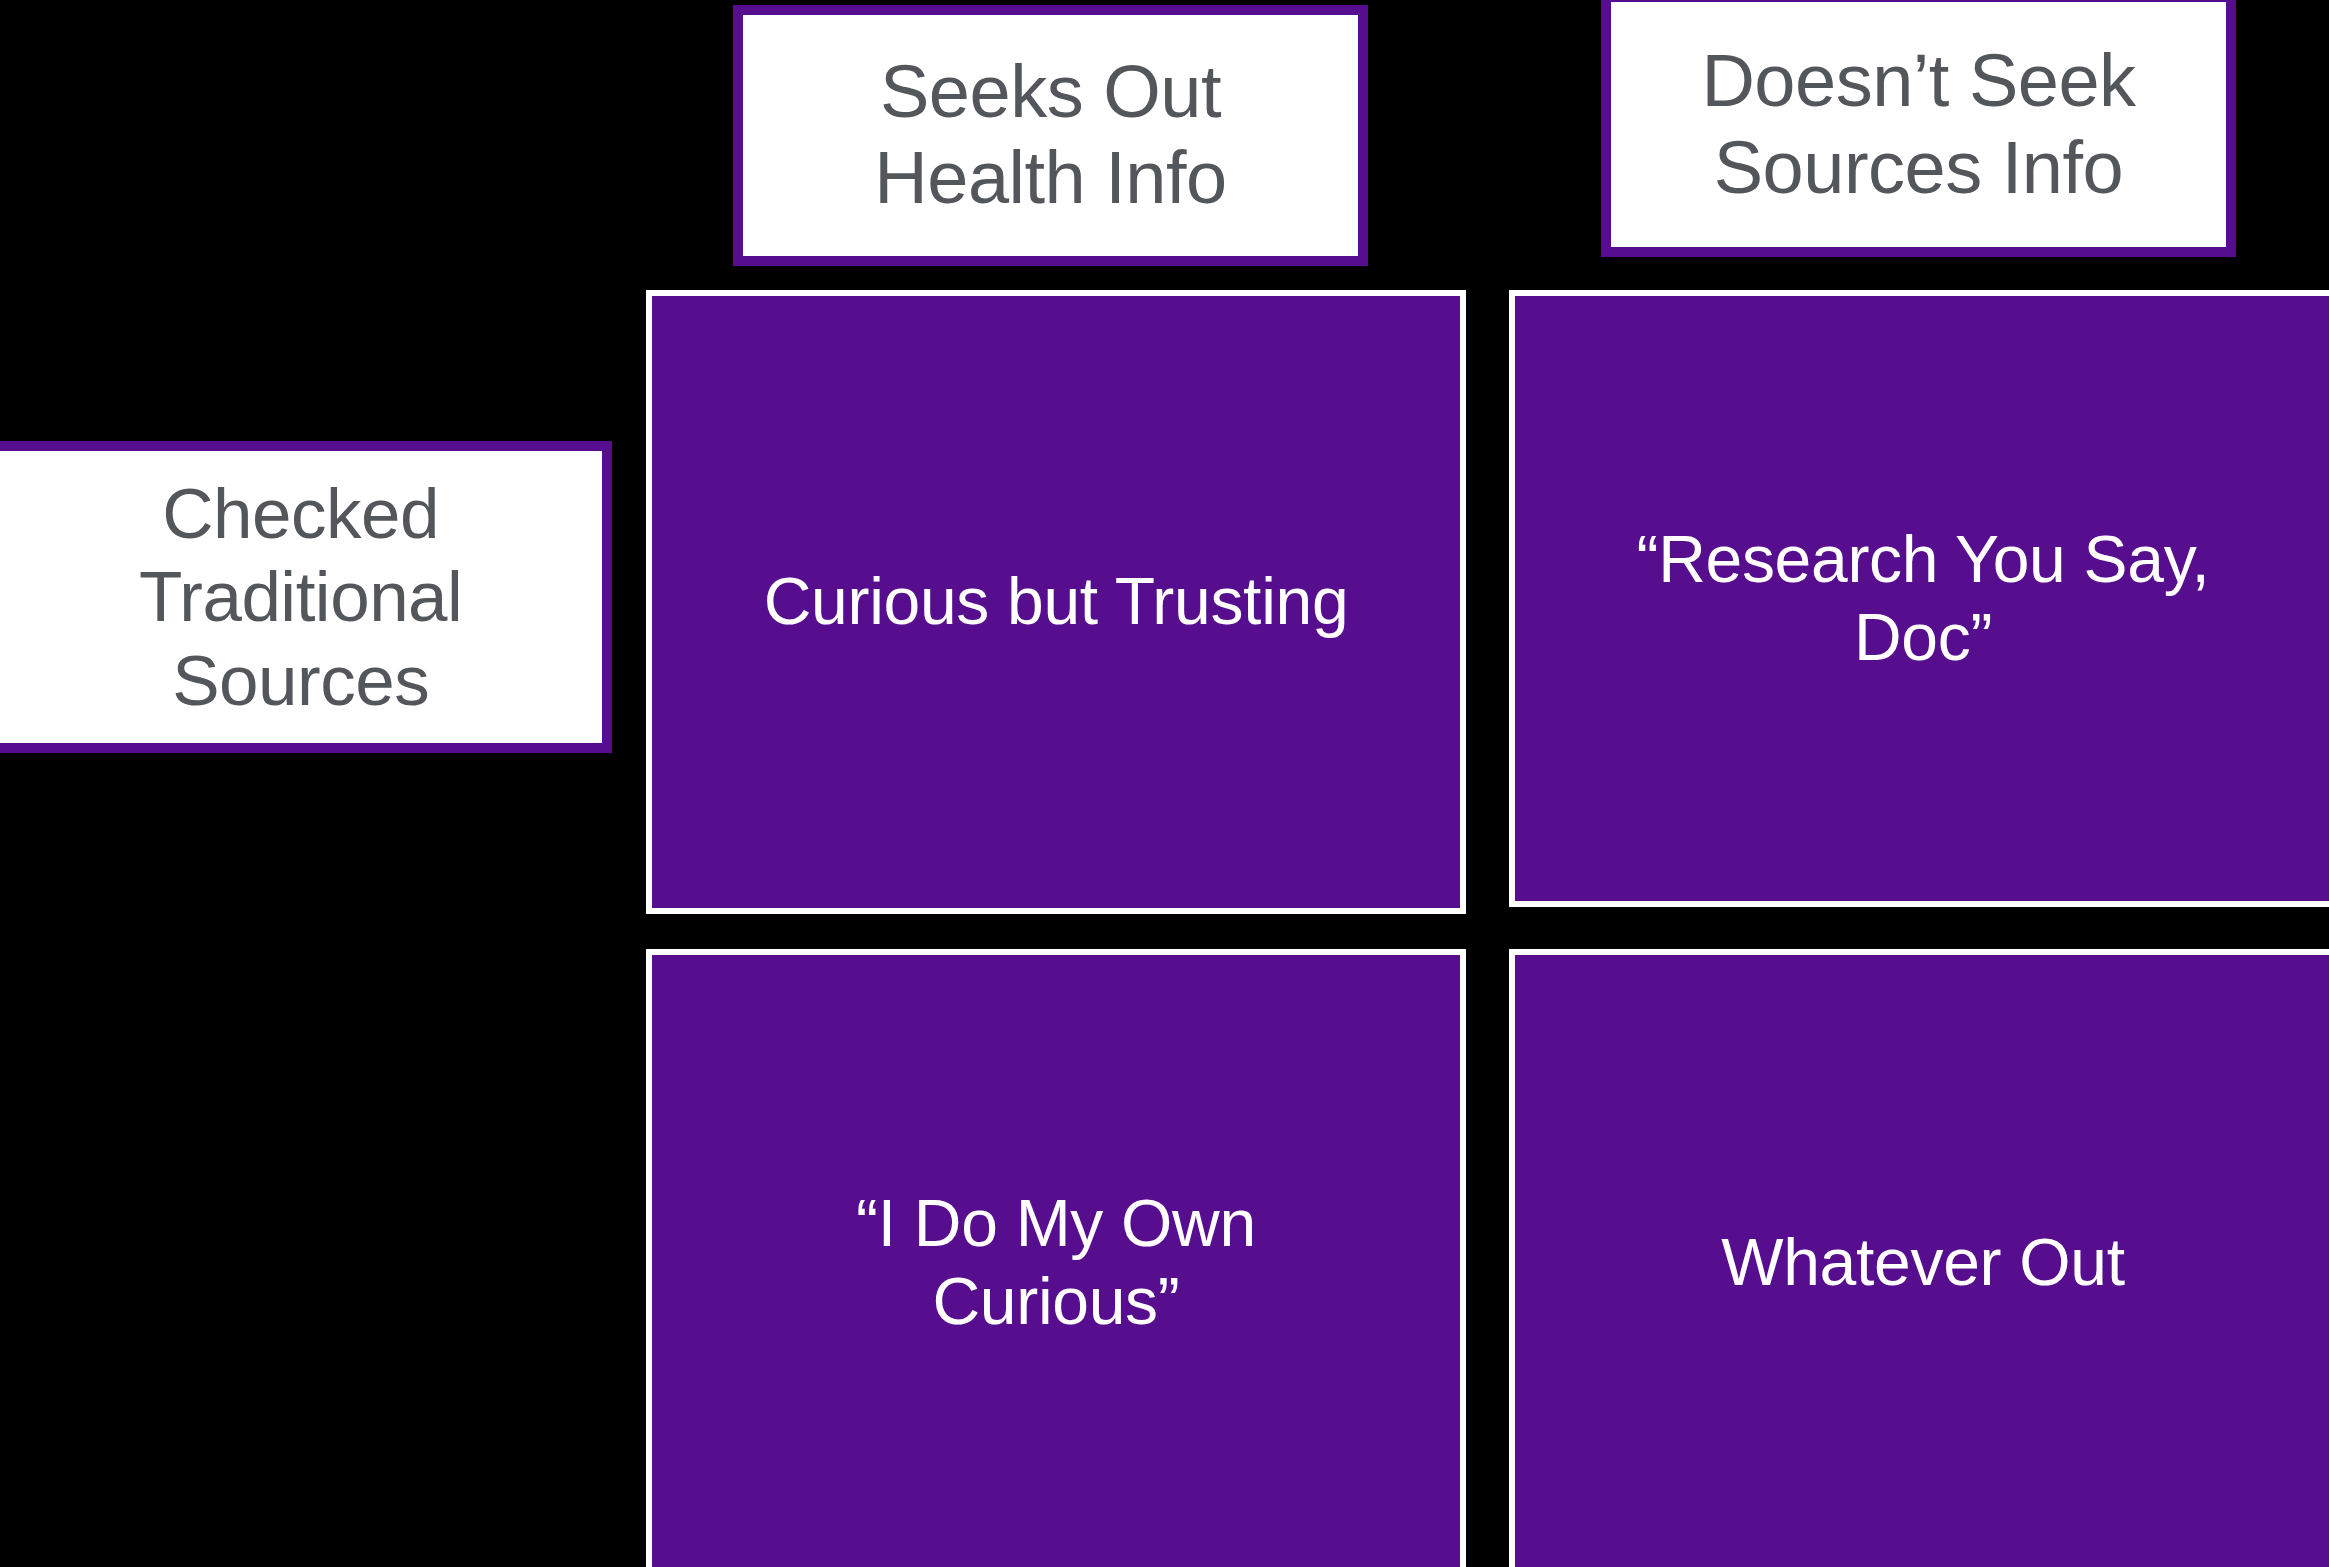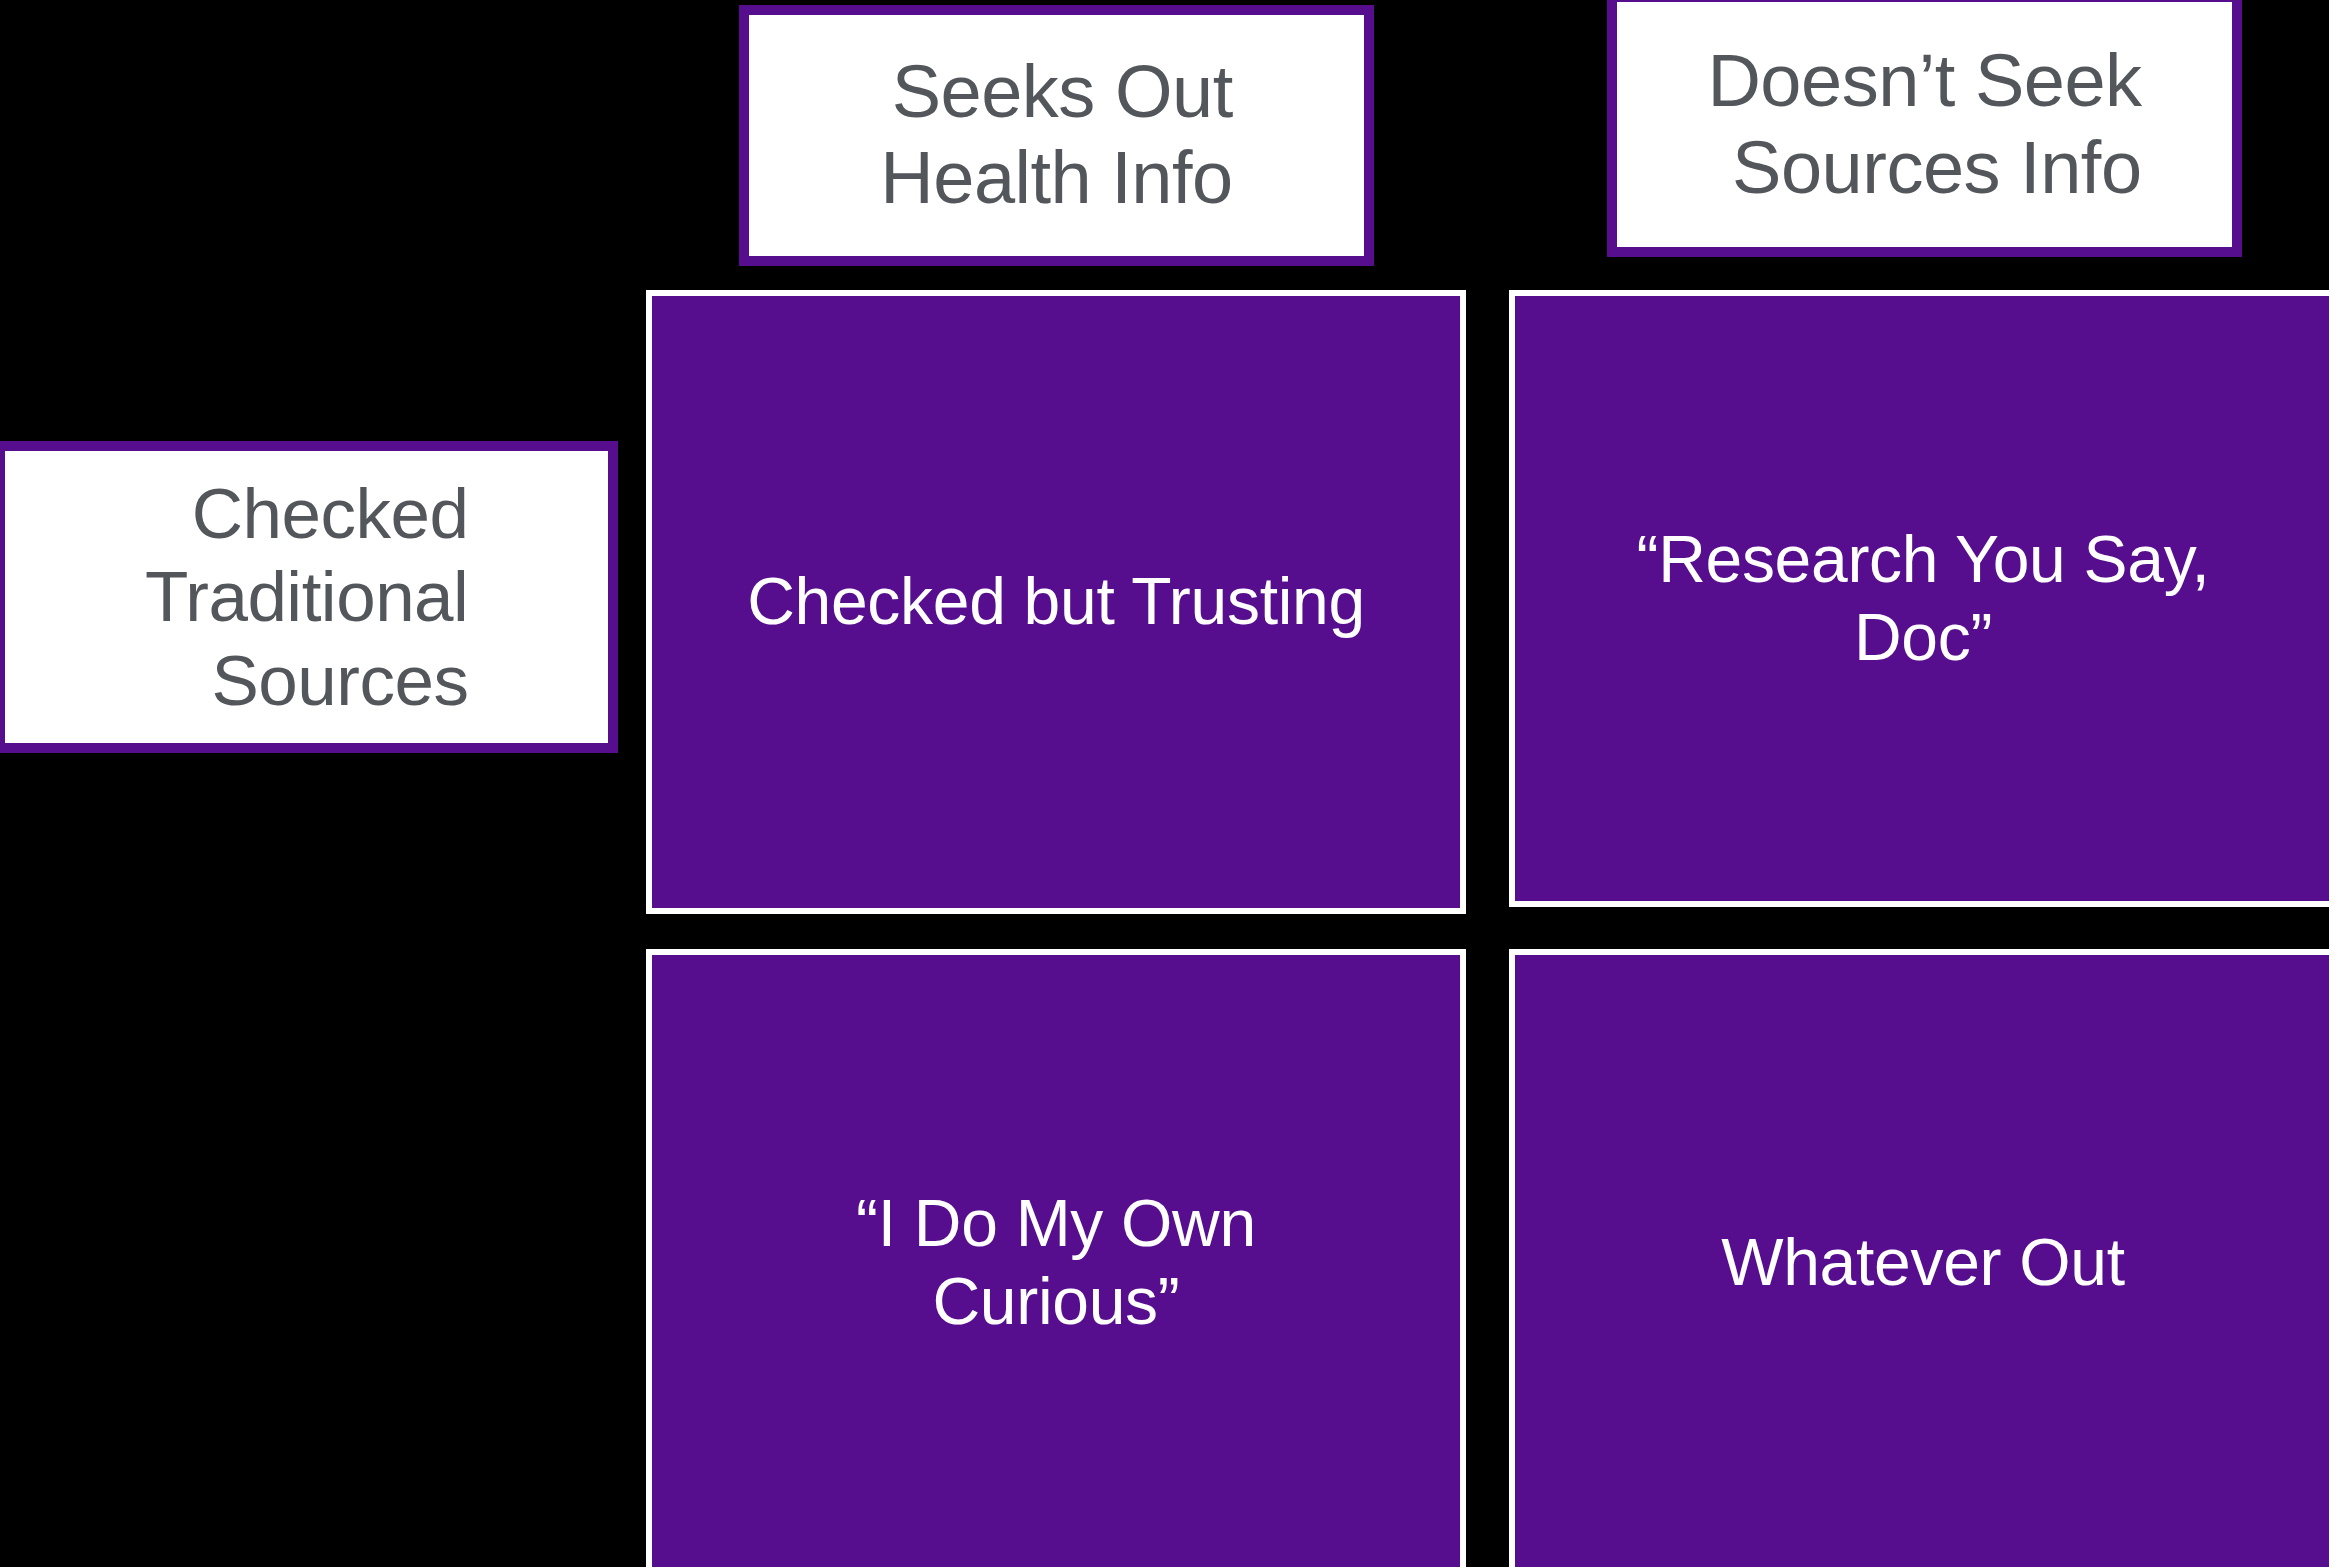--- a/index.html
+++ b/index.html
@@ -24,26 +24,25 @@
   
   .axis-label {
     position: absolute;
     box-sizing: border-box;
     background: #FFFFFF;
     border: 10.8px solid #560E8E;
     color: #53565A;
     display: flex;
     align-items: center;
     justify-content: center;
-    text-align: right;
+    text-align: center;
     line-height: 1.17;
     font-size: 74px;
     font-weight: 400;
     letter-spacing: -0.5px;
-    margin-left: 6px;
   }
   .axis-label .txt {
     display: block;
     white-space: pre-line;
   }
 
   #col-header-seeks {
     left: 733px;
     top: 4.9px;
     width: 635px;
@@ -126,21 +125,21 @@
 Sources Info</span>
   </div>
 
   <div class="axis-label" id="row-header-trusts">
     <span class="txt">Checked
 Traditional
 Sources</span>
   </div>
 
   <div class="quadrant" id="cell-curious-but-trusting">
-    <span class="txt">Checked but Trusting</span>
+    <span class="txt">Curious but Trusting</span>
   </div>
 
   <div class="quadrant" id="cell-whatever-you-say-doc">
     <span class="txt">“Research You Say,
 Doc”</span>
   </div>
 
   <div class="quadrant" id="cell-i-do-my-own-research">
     <span class="txt">“I Do My Own
 Curious”</span>

